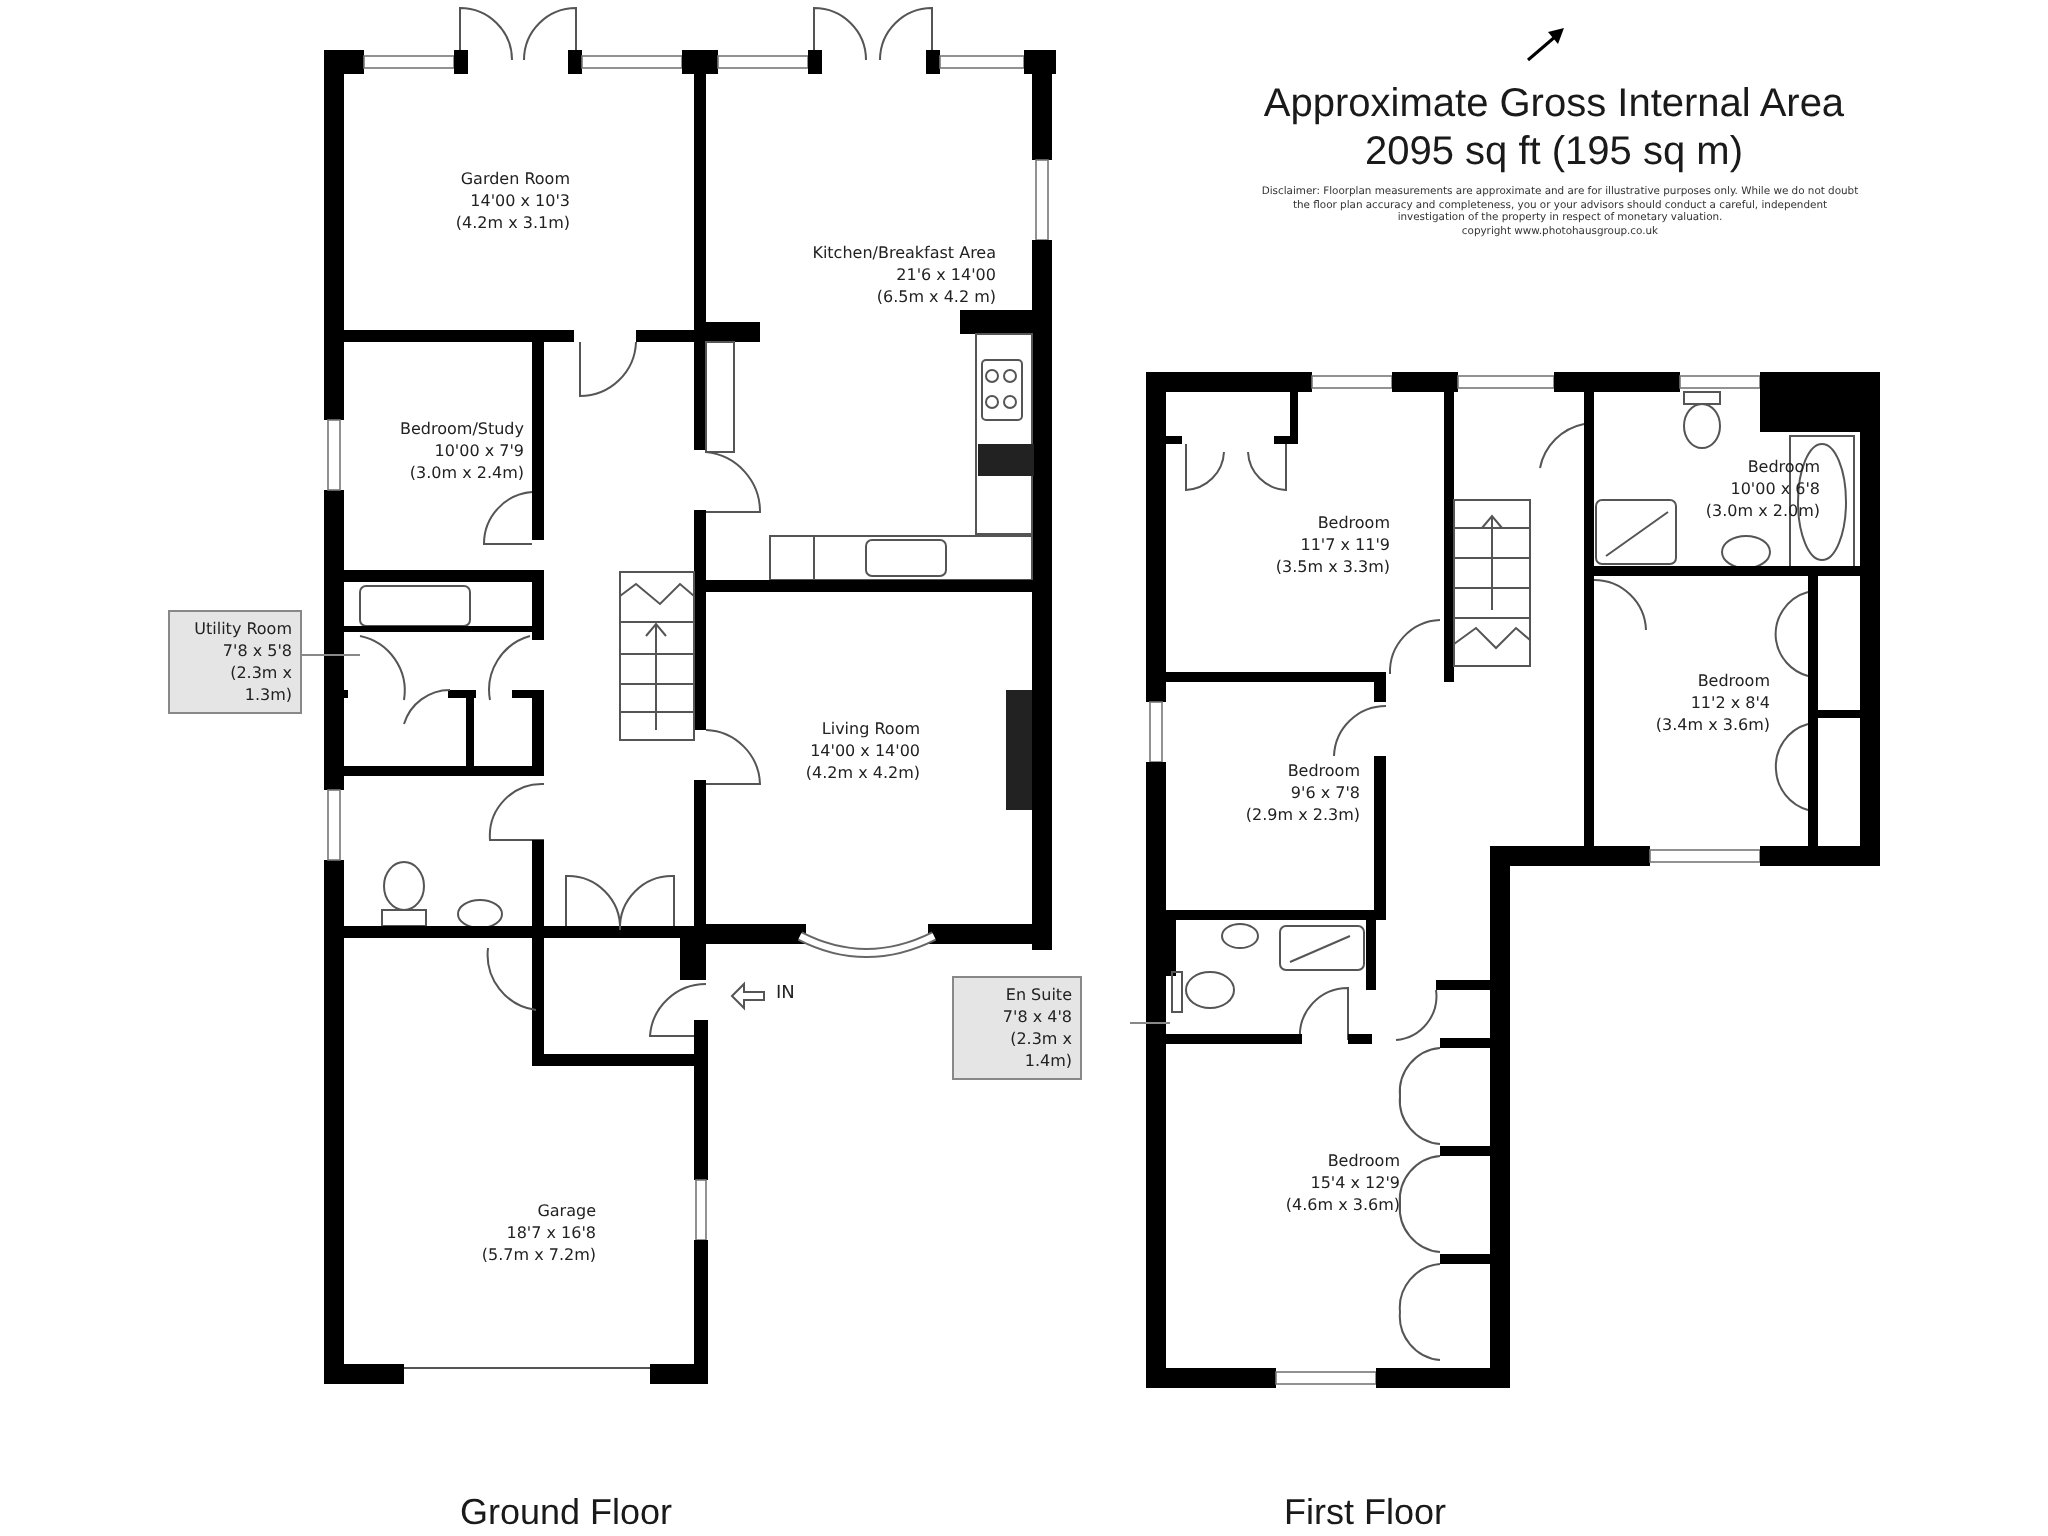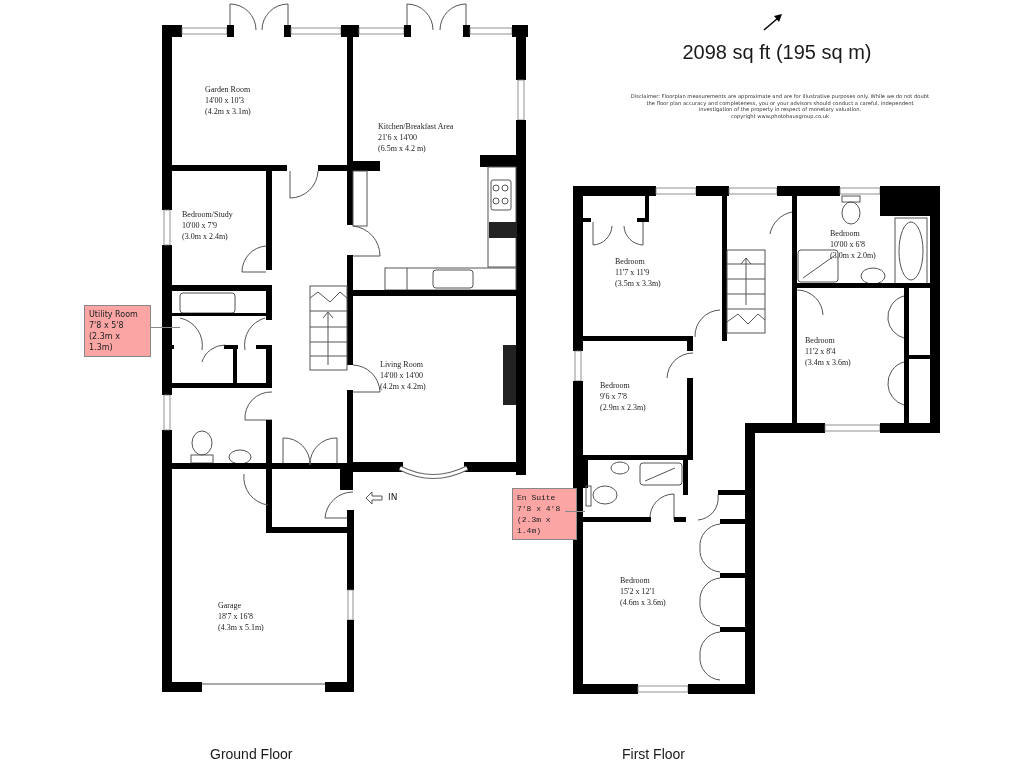--- a/index.html
+++ b/index.html
@@ -1,25 +1,25 @@
 <!DOCTYPE html>
 <html><head>
 <meta charset="utf-8">
 <style>
   html, body { margin:0; padding:0; background:#ffffff; }
   body { width:1024px; height:768px; position:relative; overflow:hidden; font-family:"DejaVu Sans", sans-serif; color:#1a1a1a; }
   svg { position:absolute; left:0; top:0; }
   .w { fill:#000; }
   .thin { fill:none; stroke:#555; stroke-width:1; }
   .win { fill:#fff; stroke:#777; stroke-width:0.8; }
-  .lbl { position:absolute; text-align:left; font-size:8px; line-height:11px; color:#222; white-space:nowrap;font-family:Liberation Serif, serif; }
-  .callout { position:absolute; border:1px solid #888; background:#fca5a5; text-align:left; font-size:8px; line-height:11px; padding:3px 4px; color:#222; }
+  .lbl { position:absolute; text-align:right; font-size:8px; line-height:11px; color:#222; white-space:nowrap; }
+  .callout { position:absolute; border:1px solid #888; background:#e5e5e5; text-align:right; font-size:8px; line-height:11px; padding:3px 4px; color:#222; }
   .title { position:absolute; left:612px; top:40px; width:330px; text-align:center; font-size:20px; line-height:24px; color:#1a1a1a; font-family:"Liberation Sans", sans-serif; }
   .disc { position:absolute; left:630px; top:93px; width:300px; text-align:center; font-size:5.2px; line-height:6.5px; color:#333; }
-  .floor { position:absolute; top:746px; font-size:14px; color:#1a1a1a; font-family:"Liberation Sans", sans-serif; }
+  .floor { position:absolute; top:746px; font-size:18px; color:#1a1a1a; font-family:"Liberation Sans", sans-serif;margin-left:20px; }
   .inlbl { position:absolute; left:372px; top:492px; font-size:9px; color:#222;padding-left:16px; }
 </style>
 </head>
 <body>
 
 <svg width="1024" height="768" viewBox="0 0 1024 768">
 
   <g>
     <line x1="764" y1="30" x2="778" y2="18" stroke="#000" stroke-width="1.5"></line>
     <polygon points="774,16 782,14 779,22" fill="#000"></polygon>
@@ -227,21 +227,22 @@
     <path class="thin" d="M720,578 A22,22 0 0 0 700,602 A22,22 0 0 0 720,626"></path>
     <path class="thin" d="M720,632 A22,22 0 0 0 700,656 A22,22 0 0 0 720,680"></path>
 
     <rect class="w" x="573" y="684" width="65" height="10"></rect>
     <rect class="win" x="638" y="686" width="50" height="6"></rect>
     <rect class="w" x="688" y="684" width="67" height="10"></rect>
   </g>
 </svg>
 
 <div class="title">
-  <div>2098 sq ft (195 sq m)</div>
+  <div>Approximate Gross Internal Area</div>
+  <div>2095 sq ft (195 sq m)</div>
 </div>
 <div class="disc">
   <div>Disclaimer: Floorplan measurements are approximate and are for illustrative purposes only. While we do not doubt the floor plan accuracy and completeness, you or your advisors should conduct a careful, independent investigation of the property in respect of monetary valuation.</div>
   <div>copyright www.photohausgroup.co.uk</div>
 </div>
 
 <div class="lbl" style="left:205px;top:84px;width:80px;">
   <div>Garden Room</div>
   <div>14'00 x 10'3</div>
   <div>(4.2m x 3.1m)</div>
@@ -263,21 +264,21 @@
 </div>
 <div style="position:absolute;left:150px;top:327px;width:30px;height:1px;background:#888;"></div>
 <div class="lbl" style="left:380px;top:359px;width:80px;">
   <div>Living Room</div>
   <div>14'00 x 14'00</div>
   <div>(4.2m x 4.2m)</div>
 </div>
 <div class="lbl" style="left:218px;top:600px;width:80px;">
   <div>Garage</div>
   <div>18'7 x 16'8</div>
-  <div>(4.3m x 5.1m)</div>
+  <div>(5.7m x 7.2m)</div>
 </div>
 <div class="inlbl">IN</div>
 
 <div class="lbl" style="left:615px;top:256px;width:80px;">
   <div>Bedroom</div>
   <div>11'7 x 11'9</div>
   <div>(3.5m x 3.3m)</div>
 </div>
 <div class="lbl" style="left:830px;top:228px;width:80px;">
   <div>Bedroom</div>
@@ -287,26 +288,26 @@
 <div class="lbl" style="left:805px;top:335px;width:80px;">
   <div>Bedroom</div>
   <div>11'2 x 8'4</div>
   <div>(3.4m x 3.6m)</div>
 </div>
 <div class="lbl" style="left:600px;top:380px;width:80px;">
   <div>Bedroom</div>
   <div>9'6 x 7'8</div>
   <div>(2.9m x 2.3m)</div>
 </div>
-<div class="callout" style="left:512px;top:488px;width:55px;font-family:Liberation Mono, monospace;">
+<div class="callout" style="left:476px;top:488px;width:55px;">
   <div>En Suite</div>
   <div>7'8 x 4'8</div>
   <div>(2.3m x 1.4m)</div>
 </div>
 <div style="position:absolute;left:565px;top:511px;width:20px;height:1px;background:#888;"></div>
 <div class="lbl" style="left:620px;top:575px;width:80px;">
   <div>Bedroom</div>
-  <div>15'2 x 12'1</div>
+  <div>15'4 x 12'9</div>
   <div>(4.6m x 3.6m)</div>
 </div>
 
 <div class="floor" style="left:210px;">Ground Floor</div>
 <div class="floor" style="left:622px;">First Floor</div>
 
 </body></html>

